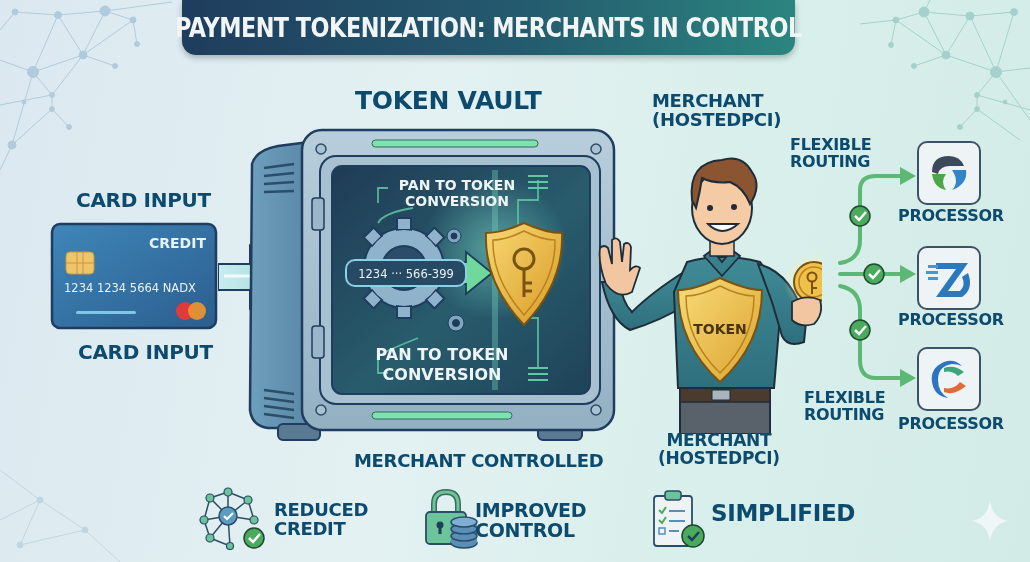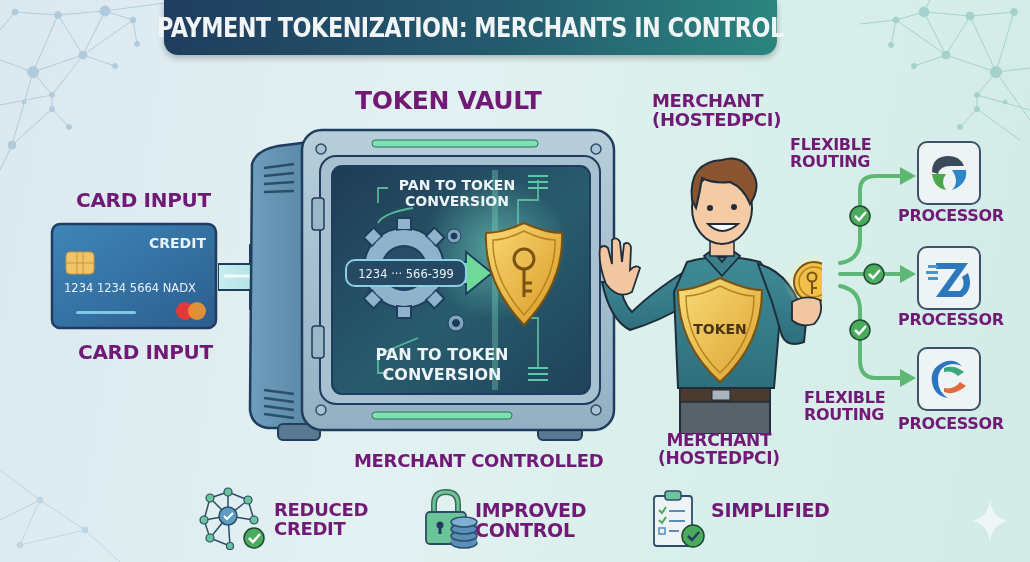--- a/index.html
+++ b/index.html
@@ -7,28 +7,28 @@
   body {
     position: relative;
     font-family: "DejaVu Sans", "Liberation Sans", sans-serif;
     background: linear-gradient(100deg, #dbe8f0 0%, #e3f1f2 40%, #d8efeb 70%, #d3ebe6 100%);
     color: #1c2e45;
   }
   .abs { position: absolute; }
   .lbl {
     position: absolute;
     font-weight: bold;
-    color: #701a75;
+    color: #0c4a6e;
     letter-spacing: -0.3px;
     line-height: 1.05;
     font-family: "DejaVu Sans", sans-serif;
   }
   #bg-net { position: absolute; left: 0; top: 0; width: 1030px; height: 562px; }
   .title-bar {
-    position: absolute; left: 164px; top: 0; width: 613px; height: 55px;
+    position: absolute; left: 182px; top: 0; width: 613px; height: 55px;
     border-radius: 0 0 14px 14px;
     background: linear-gradient(90deg, #1f3d5e 0%, #245a6e 55%, #2b857f 100%);
     box-shadow: 0 3px 6px rgba(0,0,0,0.25);
     display: flex; align-items: center; justify-content: center;
   }
   .title-bar span {
     color: #f2f5f6; font-weight: bold; font-size: 26px; letter-spacing: -0.6px;
     font-family: "DejaVu Sans", sans-serif; transform: scaleX(0.86); white-space: nowrap;
     display: inline-block;
   }
@@ -470,15 +470,15 @@
   <rect x="14" y="3" width="16" height="9" rx="3" fill="#6cc59a" stroke="#2c4d68" stroke-width="1.5"></rect>
   <path d="M8 22 L11 25 L15 19" stroke="#4aaa5e" stroke-width="2" fill="none"></path>
   <line x1="18" y1="23" x2="34" y2="23" stroke="#5a8fb8" stroke-width="2"></line>
   <path d="M8 32 L11 35 L15 29" stroke="#4aaa5e" stroke-width="2" fill="none"></path>
   <line x1="18" y1="33" x2="34" y2="33" stroke="#5a8fb8" stroke-width="2"></line>
   <rect x="8" y="40" width="6" height="6" fill="none" stroke="#5a8fb8" stroke-width="1.5"></rect>
   <line x1="18" y1="43" x2="28" y2="43" stroke="#5a8fb8" stroke-width="2"></line>
   <circle cx="42" cy="48" r="11" fill="#4aaa5e" stroke="#1f4a30" stroke-width="1.5"></circle>
   <path d="M37 48 L41 52 L48 44" stroke="#1f3d5e" stroke-width="2.5" fill="none"></path>
 </svg>
-<div class="lbl" style="left:711px; top:501px; font-size:19px;">
+<div class="lbl" style="left:711px; top:501px; font-size:23px;">
   <div>SIMPLIFIED</div>
 </div>
 
 </body></html>

